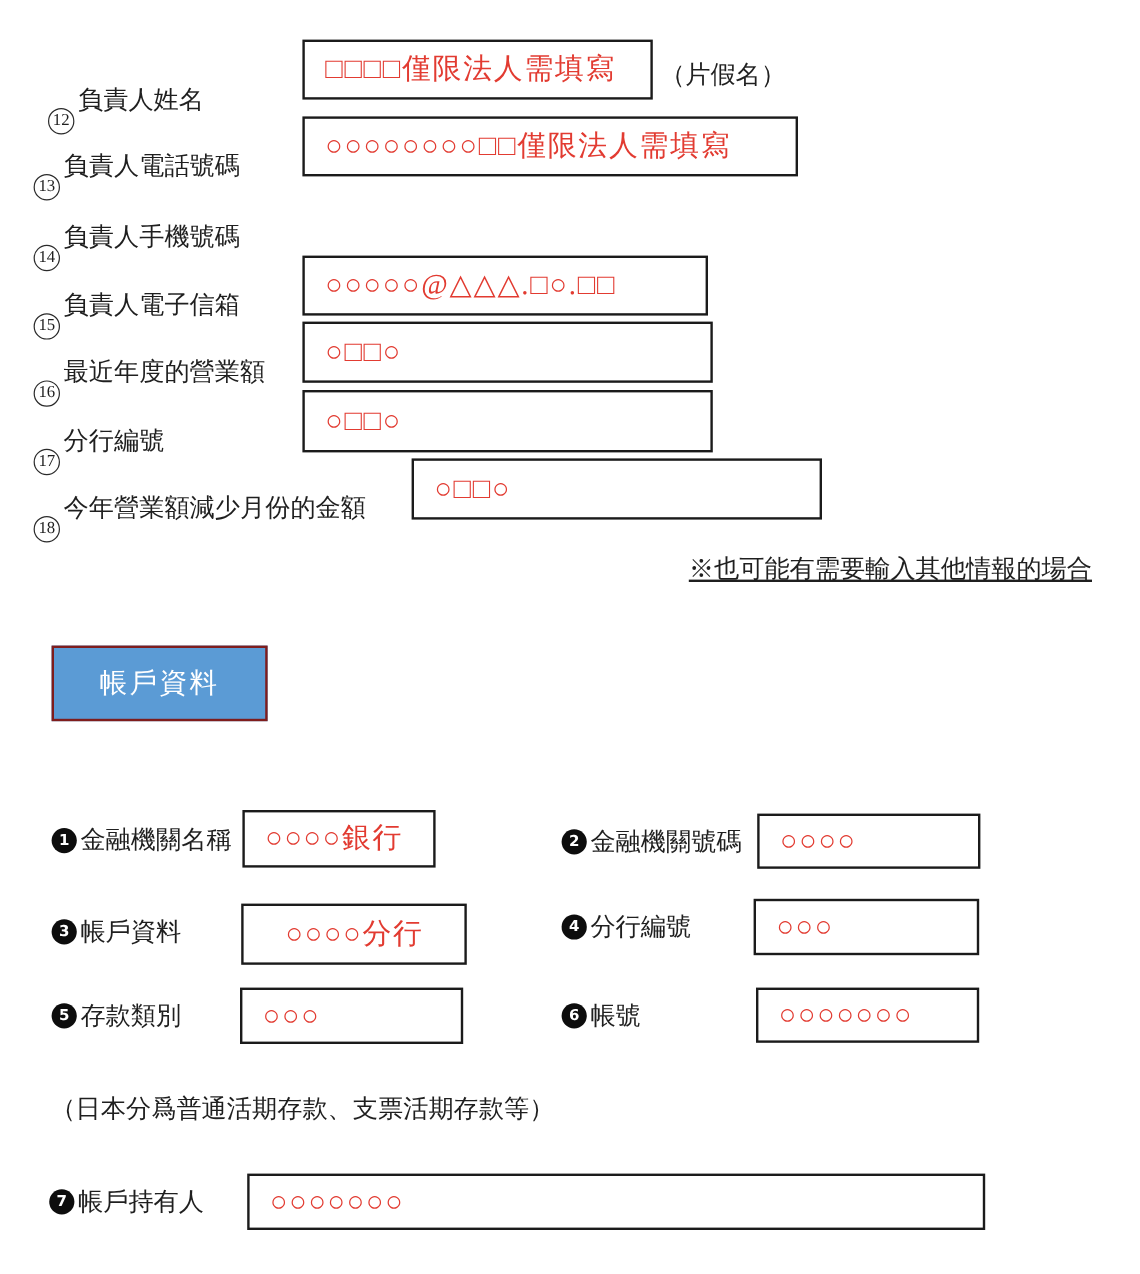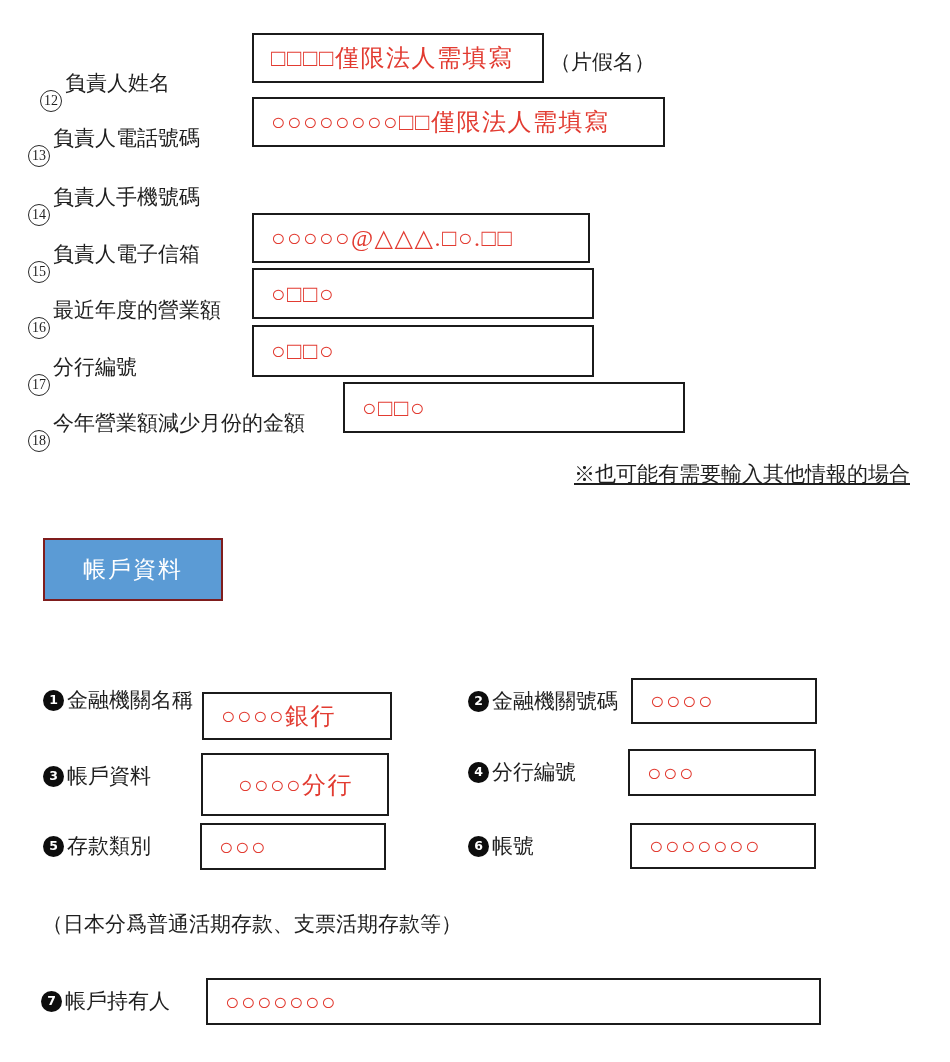--- a/index.html
+++ b/index.html
@@ -111,36 +111,36 @@
   <div class="note" style="left:574px;top:461px;text-decoration:underline;">※也可能有需要輸入其他情報的場合</div>
 
   <div class="heading">
     <span>帳戶資料</span>
   </div>
 
   <div class="flabel" style="left:43px;top:687px;">
     <span class="badge2">1</span>
     <span>金融機關名稱</span>
   </div>
-  <div class="fbox" style="left:202px;top:692px;width:190px;height:48px;">
+  <div class="fbox" style="left:202px;top:675px;width:161px;height:48px;">
     <span class="fvalue">○○○○銀行</span>
   </div>
   <div class="flabel" style="left:468px;top:688px;">
     <span class="badge2">2</span>
     <span>金融機關號碼</span>
   </div>
   <div class="fbox" style="left:631px;top:678px;width:186px;height:46px;">
     <span class="fvalue">○○○○</span>
   </div>
 
   <div class="flabel" style="left:43px;top:763px;">
     <span class="badge2">3</span>
     <span>帳戶資料</span>
   </div>
-  <div class="fbox" style="left:201px;top:753px;width:188px;height:63px;padding-left:35px;">
+  <div class="fbox" style="left:201px;top:753px;width:188px;height:51px;padding-left:35px;">
     <span class="fvalue">○○○○分行</span>
   </div>
   <div class="flabel" style="left:468px;top:759px;">
     <span class="badge2">4</span>
     <span>分行編號</span>
   </div>
   <div class="fbox" style="left:628px;top:749px;width:188px;height:47px;">
     <span class="fvalue">○○○</span>
   </div>
 

